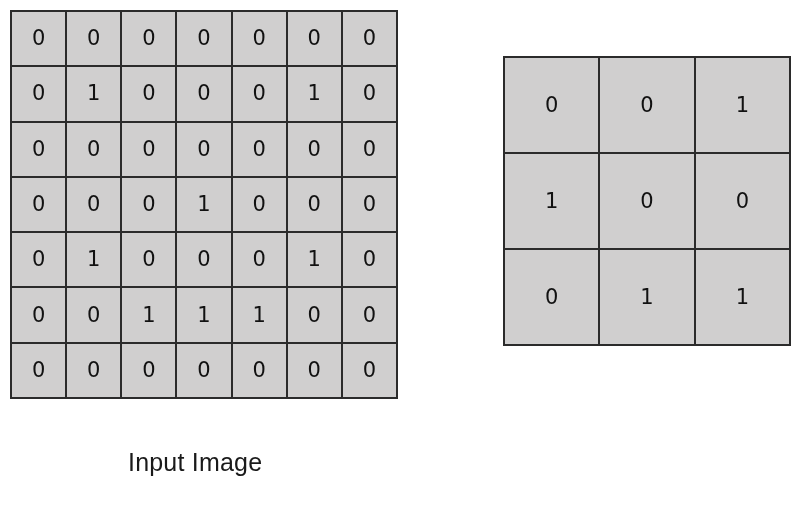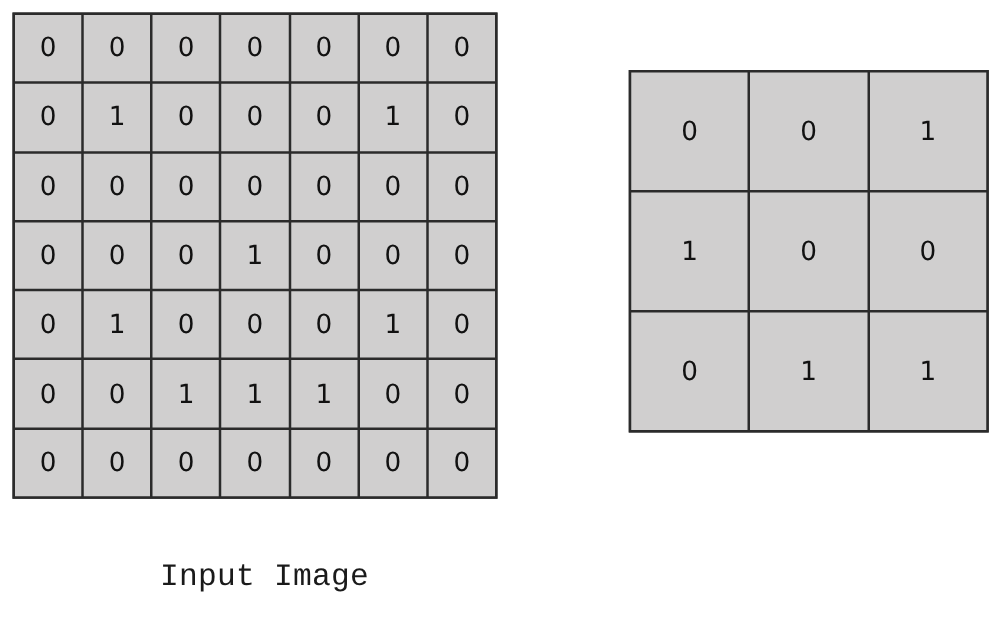--- a/index.html
+++ b/index.html
@@ -66,21 +66,21 @@
     grid-template-rows: repeat(3, 1fr);
   }
   #detector-grid .cell {
     font-size: 21px;
   }
 
   
   .caption {
     position: absolute;
     color: #1a1a1a;
-    font-family: Liberation Mono, monospace;
+    font-family: Liberation Sans, sans-serif;
     font-size: 25px;
     font-weight: 400;
     line-height: 36px;
     letter-spacing: 0.2px;
     white-space: pre;
     user-select: none;
   }
 
   #caption-input {
     left: 128px;

